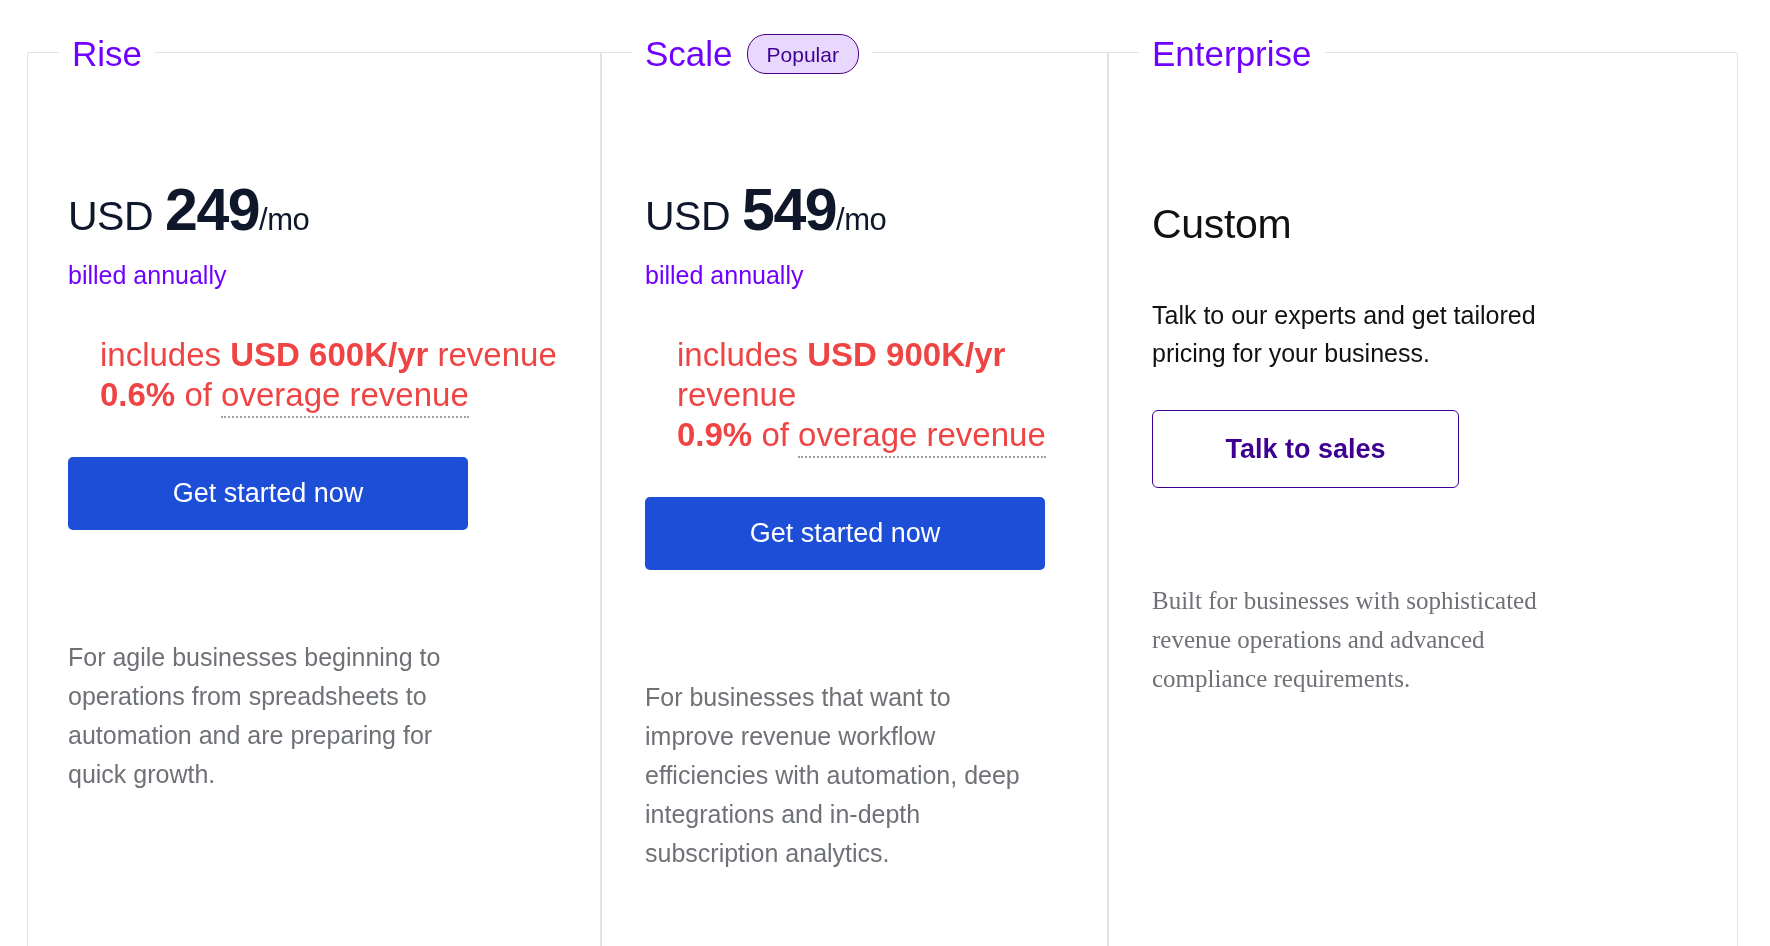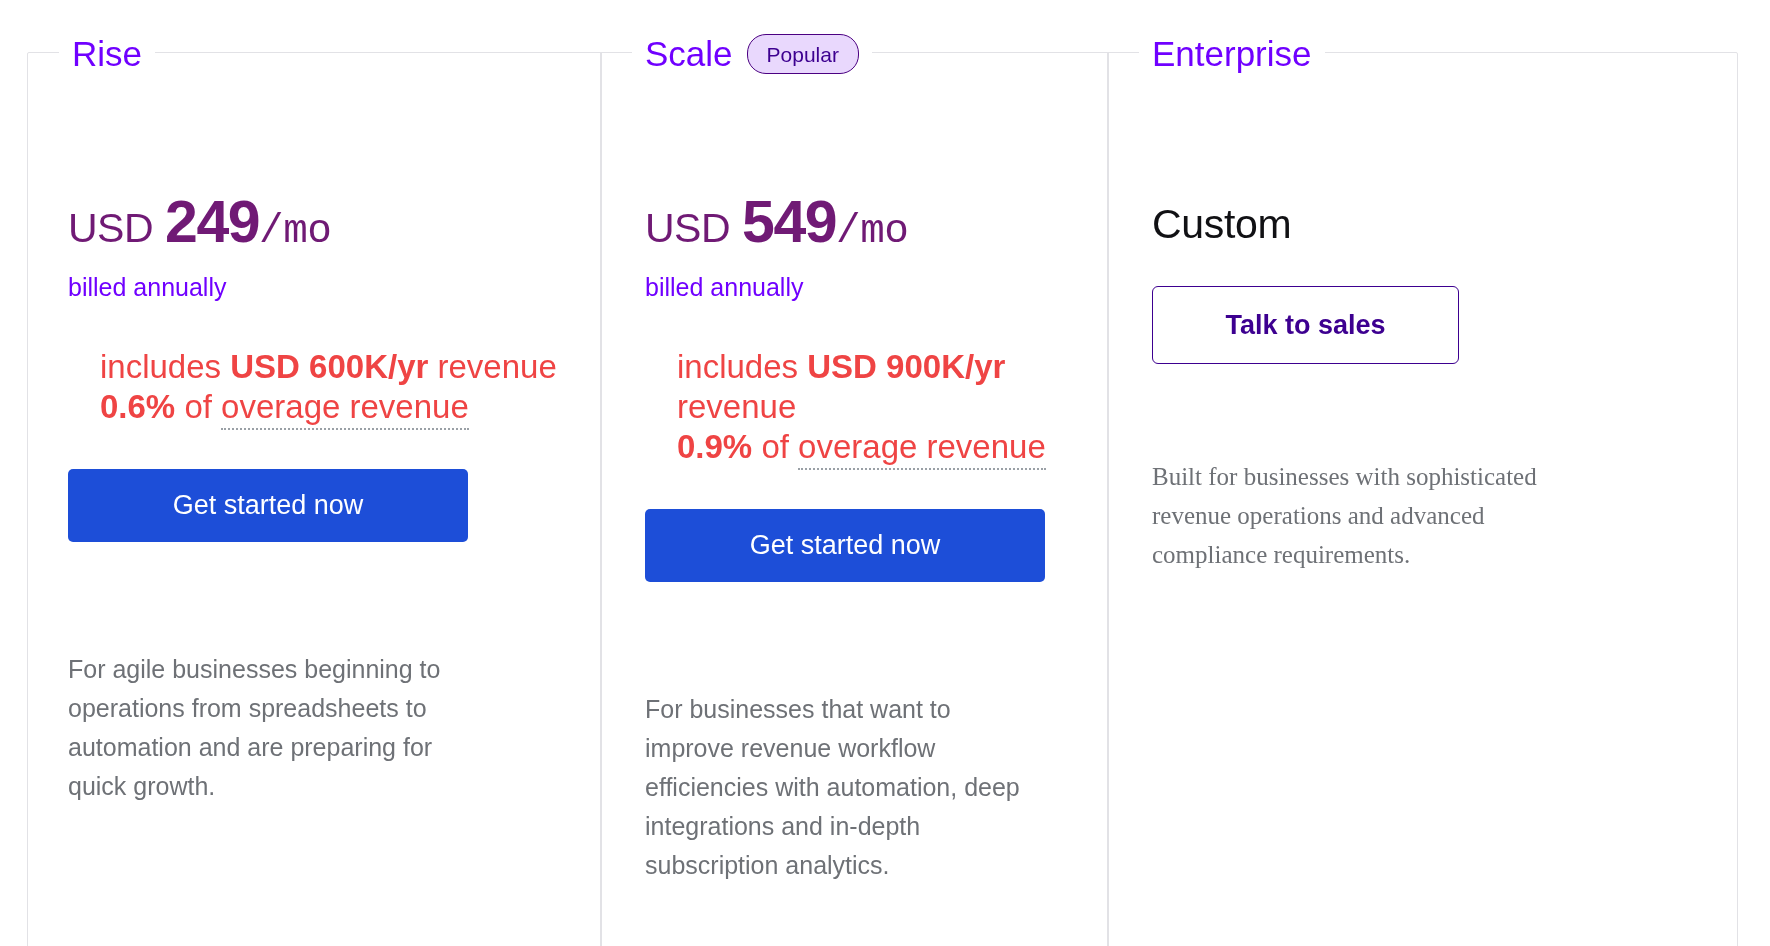--- a/index.html
+++ b/index.html
@@ -119,40 +119,39 @@
     top: 0;
     bottom: 0;
     width: 1.5px;
     background: #e2e2e6;
   }
 
   
   .price-line {
     display: flex;
     align-items: baseline;
-    color: #701a75;
+    color: #0f172a;
     white-space: nowrap;
-    margin-top: 48px;
+    margin-top: 36px;
   }
   .price-cur {
     font-size: 41px;
     font-weight: 400;
     letter-spacing: -0.5px;
   }
   .price-amt {
     font-size: 59px;
     font-weight: 700;
     letter-spacing: -1.5px;
     margin-left: 12px;
   }
   .price-per {
-    font-size: 41px;
+    font-size: 31px;
     font-weight: 400;
     letter-spacing: -0.5px;
-    font-family: Liberation Mono, monospace;
   }
 
   .price-custom {
     font-size: 41px;
     font-weight: 400;
     color: #111114;
     letter-spacing: -0.3px;
     margin-top: 60px;
     line-height: 48px;
   }
@@ -303,20 +302,21 @@
 
       <button class="btn btn-primary">Get started now</button>
 
       <div class="desc d2">For businesses that want to improve revenue workflow efficiencies with automation, deep integrations and in-depth subscription analytics.</div>
     </div>
 
     <div class="col c3">
 
       <div class="price-custom">Custom</div>
 
+      <div class="enterprise-copy">Talk to our experts and get tailored pricing for your business.</div>
 
       <button class="btn btn-outline">Talk to sales</button>
 
       <div class="desc d3">Built for businesses with sophisticated revenue operations and advanced compliance requirements.</div>
     </div>
 
   </div>
 </div>
 
 </body></html>

